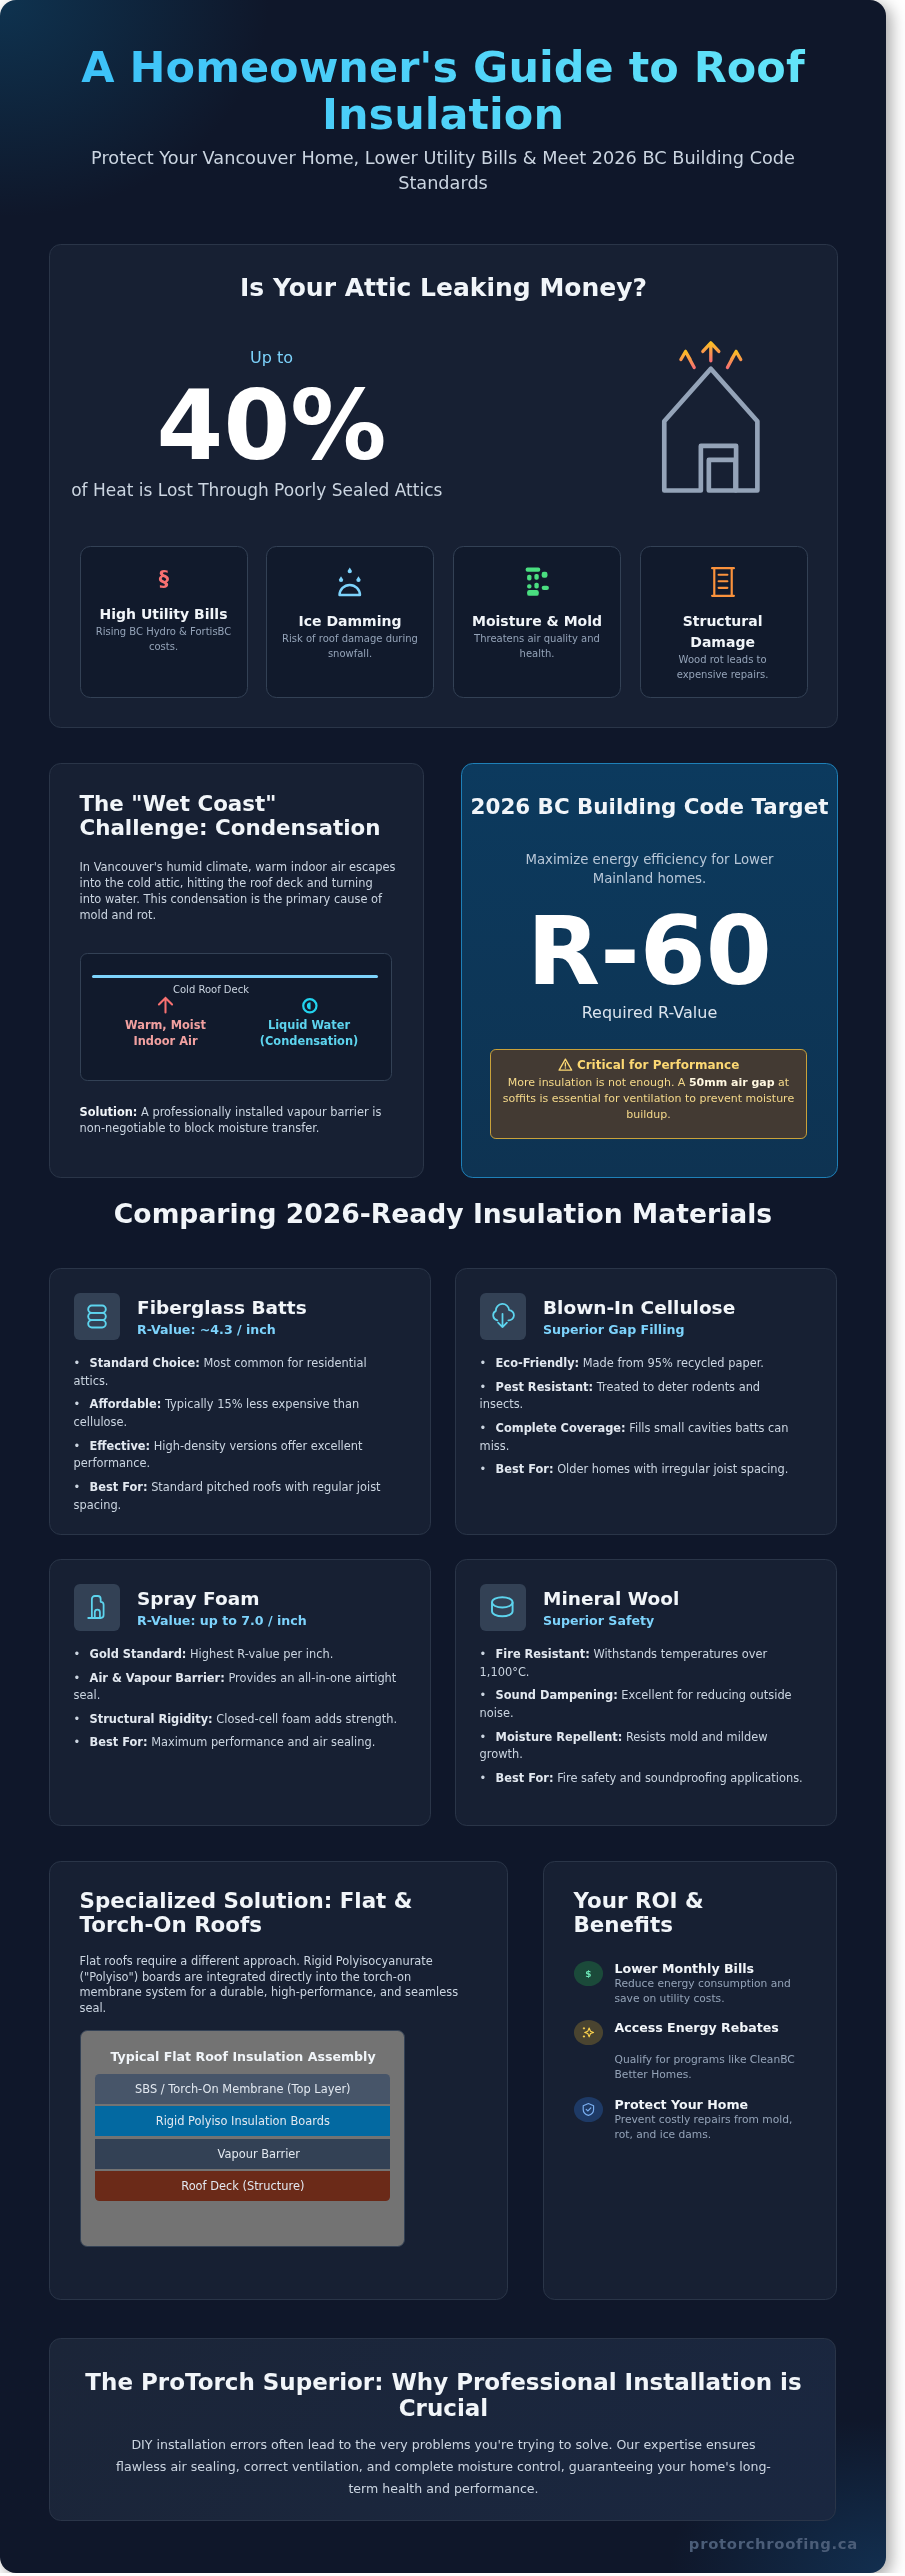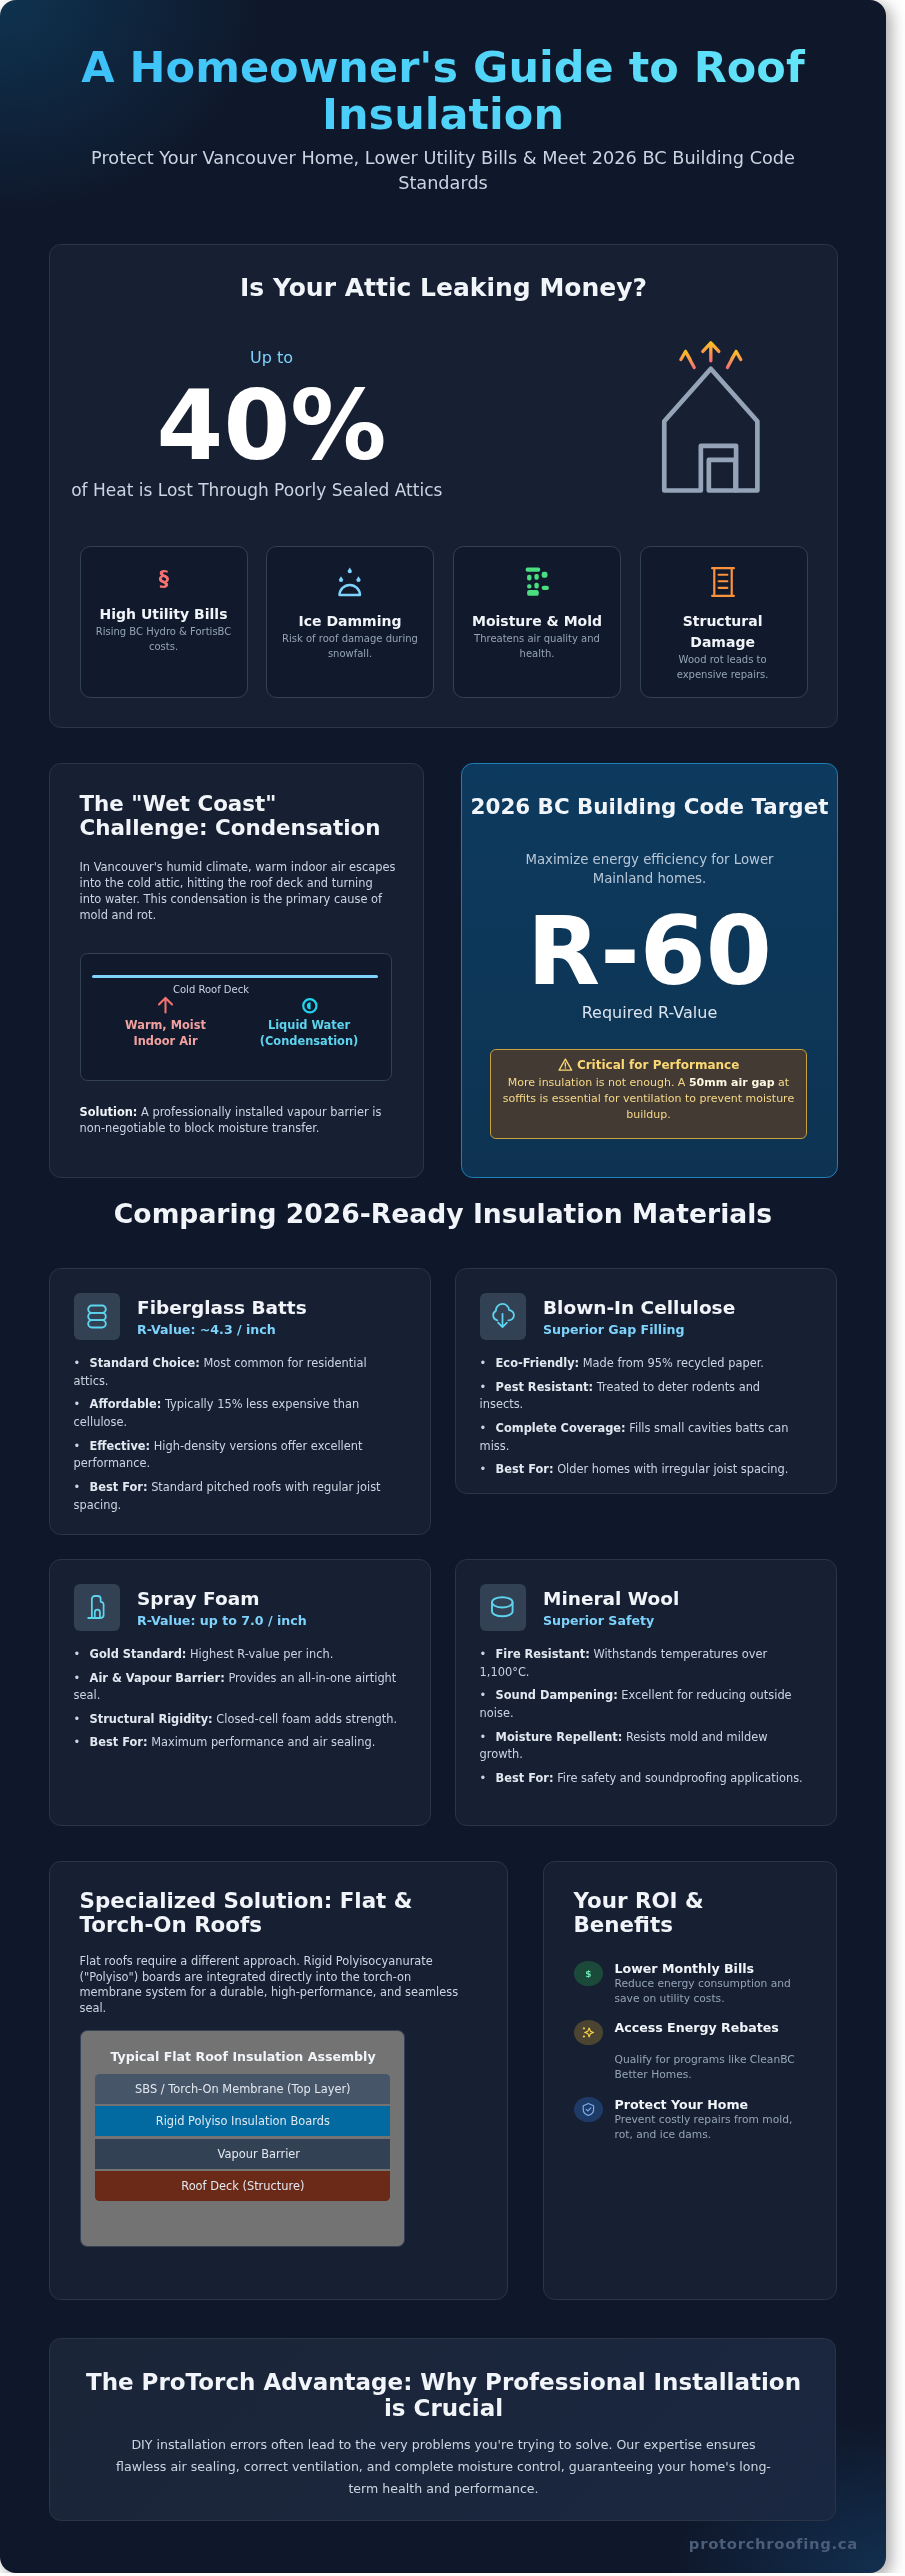--- a/index.html
+++ b/index.html
@@ -245,21 +245,21 @@
     <div class="abs mat-name">Fiberglass Batts</div>
     <div class="abs mat-sub">R-Value: ~4.3 / inch</div>
     <ul class="mat-list">
       <li><b>Standard Choice:</b><span> Most common for residential attics.</span></li>
       <li><b>Affordable:</b><span> Typically 15% less expensive than cellulose.</span></li>
       <li><b>Effective:</b><span> High-density versions offer excellent performance.</span></li>
       <li><b>Best For:</b><span> Standard pitched roofs with regular joist spacing.</span></li>
     </ul>
   </article>
 
-  <article class="panel" style="left:455px; top:1268px; width:382px; height:226px;">
+  <article class="panel" style="left:455px; top:1268px; width:382px; height:267px;">
     <div class="mat-icon">
       <svg width="25" height="28" viewBox="0 0 34 38">
           <g fill="none" stroke="#5dd4ee" stroke-width="2.4" stroke-linecap="round" stroke-linejoin="round">
             <path d="M10 25 A7 7 0 0 1 8 12 A9 9 0 0 1 26 11 A7 7 0 0 1 25 25"></path>
             <path d="M17 16 V34 M11 28 L17 34 L23 28"></path>
           </g>
         </svg>
     </div>
     <div class="abs mat-name">Blown-In Cellulose</div>
     <div class="abs mat-sub">Superior Gap Filling</div>
@@ -347,19 +347,19 @@
             <path d="M10 2 L17 5 V10 C17 14 13.5 17 10 18 C6.5 17 3 14 3 10 V5 Z" fill="none" stroke="#7aaef0" stroke-width="1.6" stroke-linejoin="round"></path>
             <path d="M7 10 L9.3 12.2 L13.3 8" fill="none" stroke="#7aaef0" stroke-width="1.6" stroke-linecap="round"></path>
           </svg>
       </div>
       <div class="roi-name">Protect Your Home</div>
       <div class="roi-desc" style="top:16px;">Prevent costly repairs from mold, rot, and ice dams.</div>
     </div>
   </section>
 
   <section class="pt-card">
-    <h2 class="abs pt-title">The ProTorch Advantage: Why Professional Installation is Crucial</h2>
+    <h2 class="abs pt-title">The ProTorch Superior: Why Professional Installation is Crucial</h2>
     <p class="abs pt-body">DIY installation errors often lead to the very problems you're trying to solve. Our expertise ensures flawless air sealing, correct ventilation, and complete moisture control, guaranteeing your home's long-term health and performance.</p>
   </section>
 
   <div class="abs brand">protorchroofing.ca</div>
 </div>
 
 
 </body></html>

